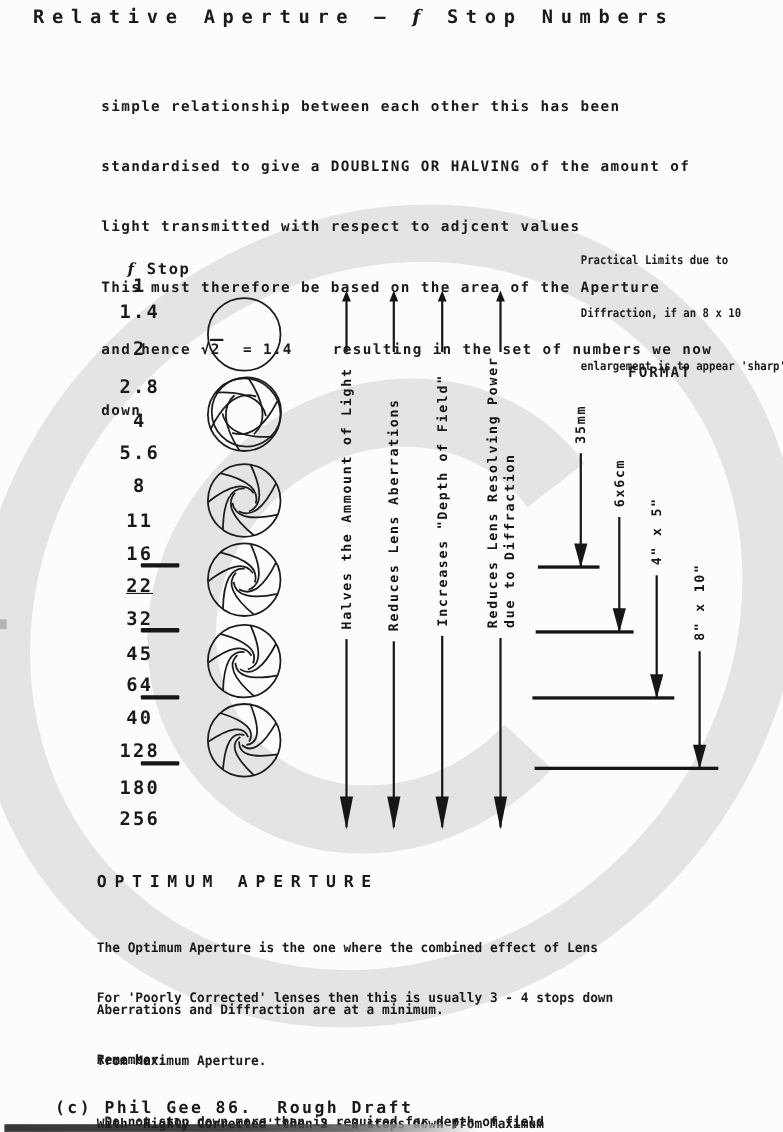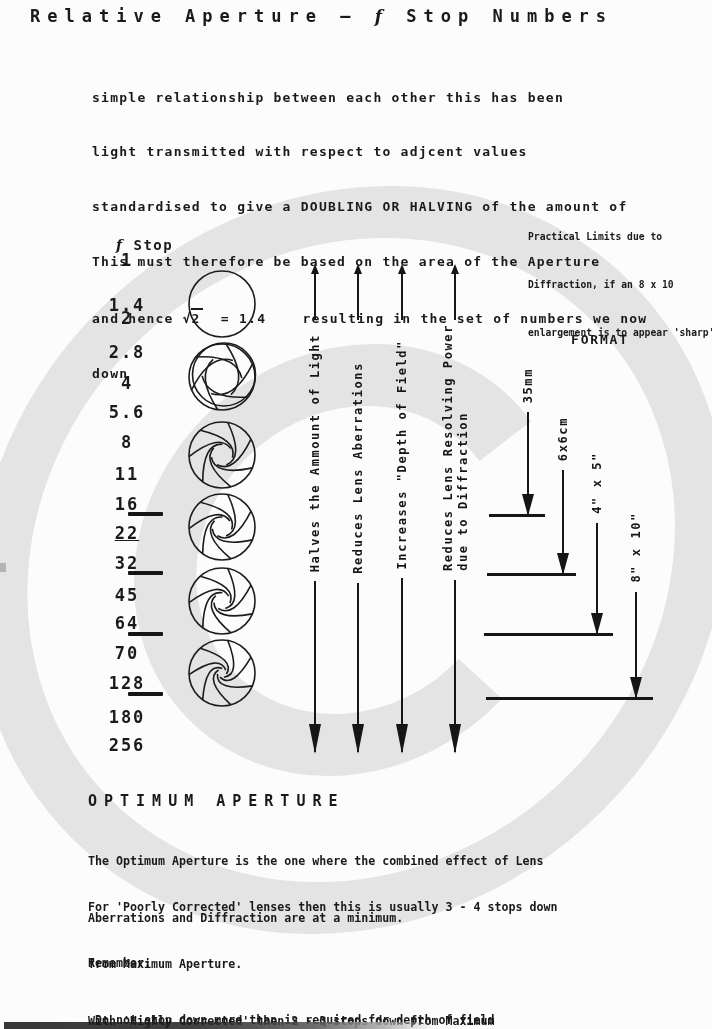--- a/index.html
+++ b/index.html
@@ -67,51 +67,51 @@
     <g transform="translate(40 0) skewX(-6)" fill="none" stroke="#e4e4e4">
       <circle cx="370" cy="560" r="348" stroke-width="52"></circle>
       <path d="M 511.7 441.1 A 185 185 0 1 0 511.7 678.9" stroke-width="62"></path>
     </g>
   </svg>
 
   <div class="title"><span>Relative Aperture — </span><span class="ff">f</span><span> Stop Numbers</span></div>
 
   <div class="intro">
     <div>simple relationship between each other this has been</div>
+    <div>standardised to give a DOUBLING OR HALVING of the amount of</div>
     <div>light transmitted with respect to adjcent values</div>
-    <div>standardised to give a DOUBLING OR HALVING of the amount of</div>
     <div>This must therefore be based on the area of the Aperture</div>
     <div><span>and hence </span><span class="radical">√</span><span class="radicand">2</span><span>  = 1.4    resulting in the set of numbers we now</span></div>
     <div>down</div>
   </div>
 
   <div class="note">
     <div>Practical Limits due to</div>
     <div>Diffraction, if an 8 x 10</div>
     <div>enlargement is to appear 'sharp'</div>
   </div>
 
 
   <div class="fstop-header"><span class="ff">f</span><span> Stop</span></div>
 
   <div id="fstops">
       <div class="fstop" style="top: 260px;">1</div>
-      <div class="fstop" style="top: 305px;">1.4</div>
+      <div class="fstop" style="top: 284px;">1.4</div>
       <div class="fstop" style="top: 318px;">2</div>
       <div class="fstop" style="top: 352px;">2.8</div>
       <div class="fstop" style="top: 383px;">4</div>
       <div class="fstop" style="top: 412px;">5.6</div>
       <div class="fstop" style="top: 442px;">8</div>
       <div class="fstop" style="top: 474px;">11</div>
       <div class="fstop" style="top: 504px;">16</div>
       <div class="fstop" style="top: 533px; text-decoration: underline;">22</div>
       <div class="fstop" style="top: 563px;">32</div>
       <div class="fstop" style="top: 595px;">45</div>
       <div class="fstop" style="top: 623px;">64</div>
-      <div class="fstop" style="top: 653px;">70</div>
+      <div class="fstop" style="top: 653px;">40</div>
       <div class="fstop" style="top: 683px;">128</div>
       <div class="fstop" style="top: 717px;">180</div>
       <div class="fstop" style="top: 745px;">256</div>
       <div class="stopdash" style="top: 512px;"></div>
       <div class="stopdash" style="top: 571px;"></div>
       <div class="stopdash" style="top: 632px;"></div>
       <div class="stopdash" style="top: 692px;"></div>
     </div>
   <div id="irises">
       <svg width="72" height="72" viewBox="0 0 72 72" style="top: 268px;">
@@ -229,16 +229,17 @@
     <div>from Maximum Aperture.</div>
     <div>With 'Highly Corrected' then 2 - 3 stops down from Maximum</div>
   </div>
   <div class="body-text" style="top:916px">
     <div>Remember:</div>
     <div> Do not stop down more than is required for depth of field</div>
     
     
   </div>
 
+  <div class="footer">(c) Phil Gee 86.  Rough Draft</div>
 
   <div class="scan-bar"></div>
   <div class="scan-mark"></div>
 </div>
 
 </body></html>

